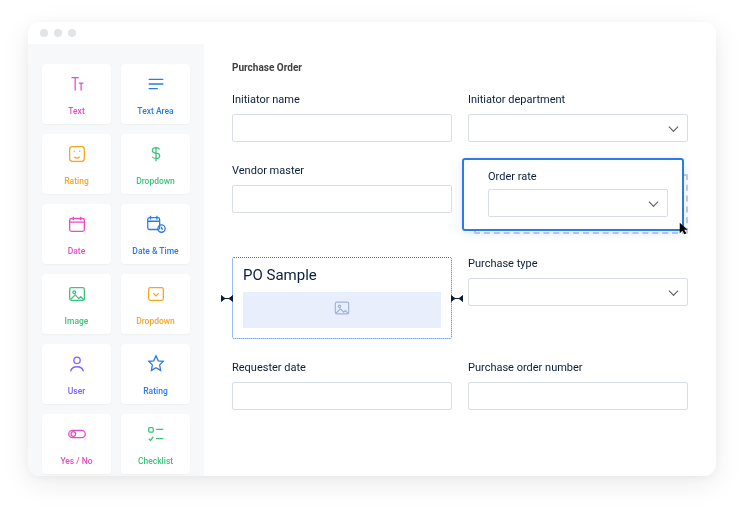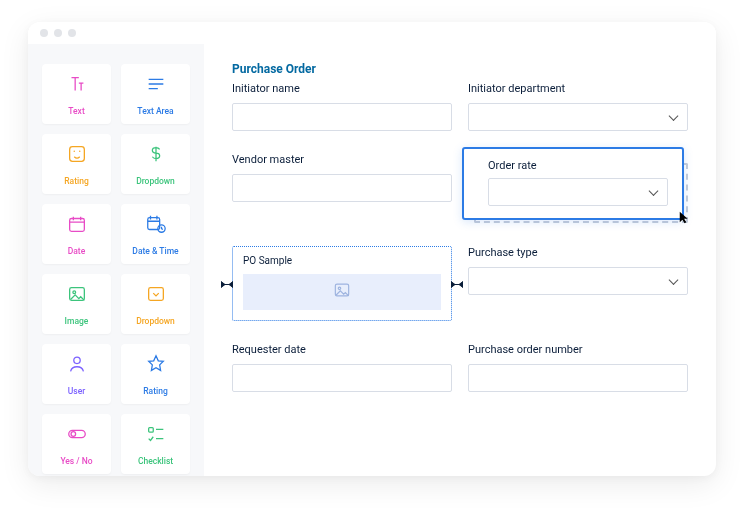--- a/index.html
+++ b/index.html
@@ -68,24 +68,24 @@
   .c-green { color: #3cc47c; }
   .c-violet { color: #7b61ff; }
   .palette-item svg { stroke: currentColor; fill: none; stroke-width: 1.4; }
 
   .canvas {
     flex: 1;
     padding: 18px 28px 0 28px;
     position: relative;
   }
   .form-title {
-    font-size: 12px;
+    font-size: 10px;
     font-weight: 700;
-    color: #0369a1;
-    margin-bottom: 6px;
+    color: #404040;
+    margin-bottom: 20px;
   }
   .row { display: flex; gap: 16px; margin-bottom: 22px; }
   .field { flex: 1; position: relative; }
   .field-label {
     font-size: 11px;
     color: #0b1e3a;
     margin-bottom: 8px;
     display: block;
   }
   .input, .select {
@@ -134,21 +134,21 @@
   }
 
   
   .dropzone-wrap { position: relative; flex: 1; }
   .dropzone {
     border: 1.5px dotted #2c7be5;
     border-radius: 2px;
     padding: 8px 10px 10px 10px;
   }
   .dropzone .dz-label {
-    font-size: 10px;
+    font-size: 15px;
     color: #0b1e3a;
     margin-bottom: 8px;
   }
   .dz-body {
     background: #e8eefc;
     height: 36px;
     display: flex;
     align-items: center;
     justify-content: center;
   }

